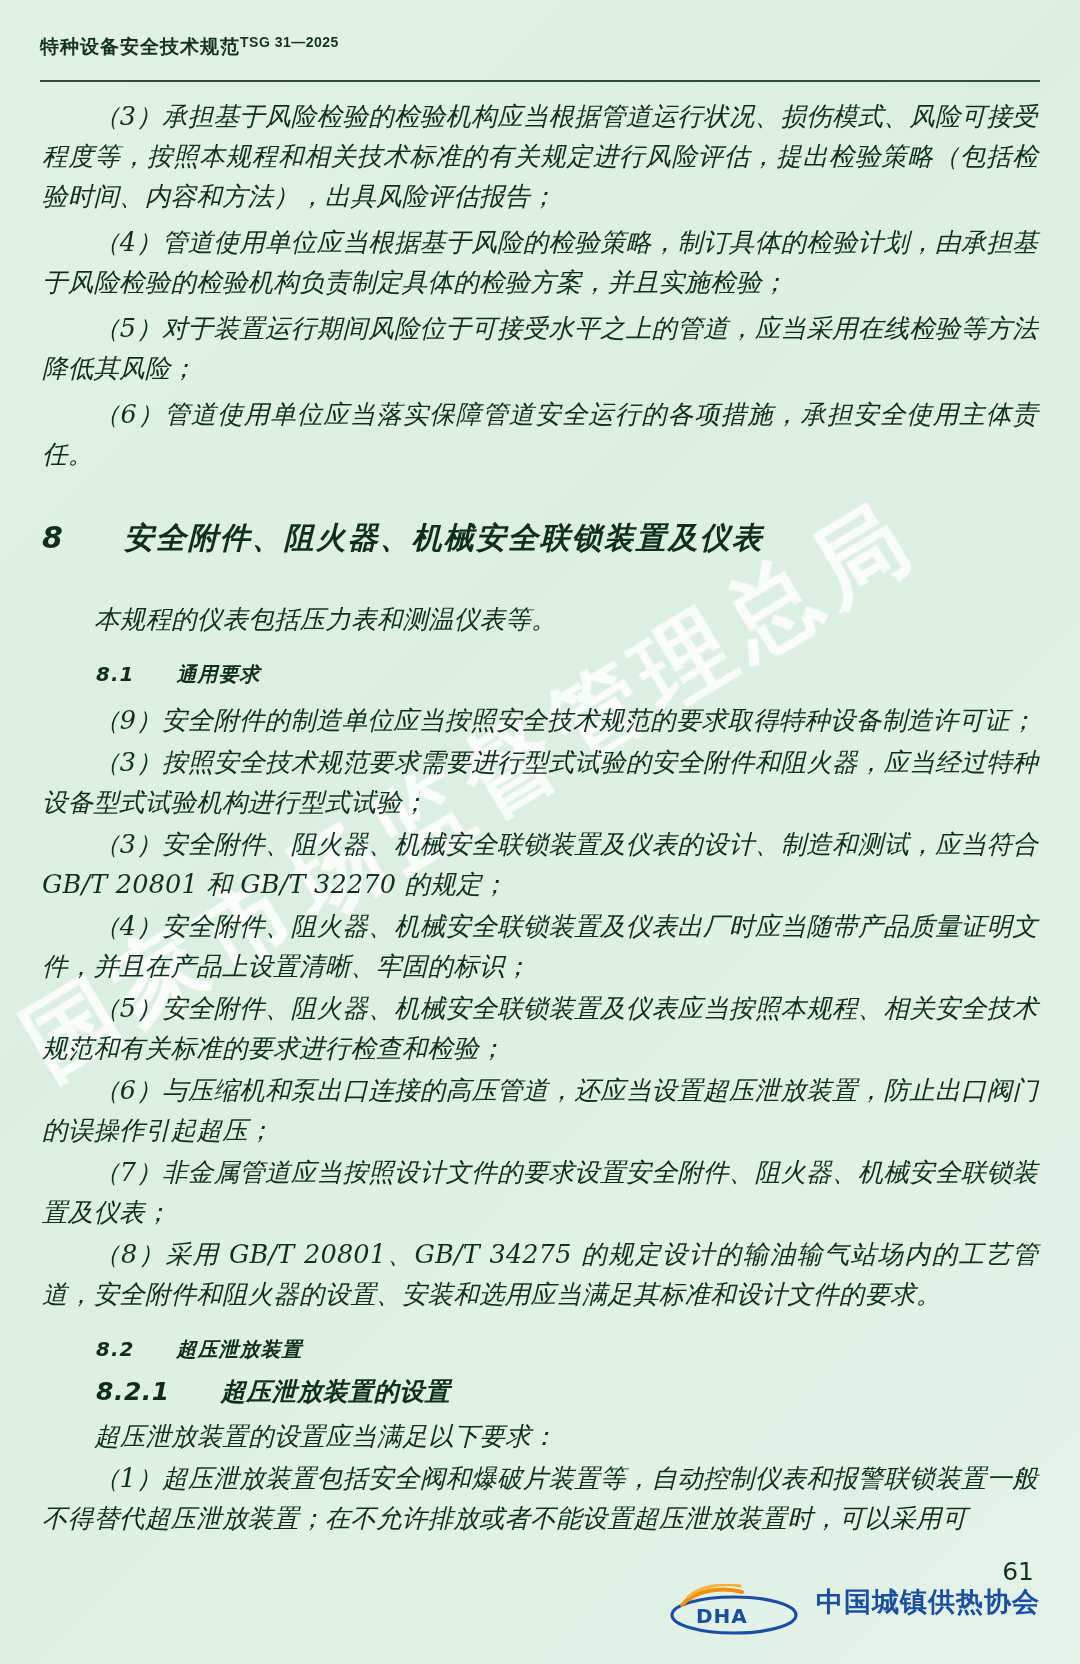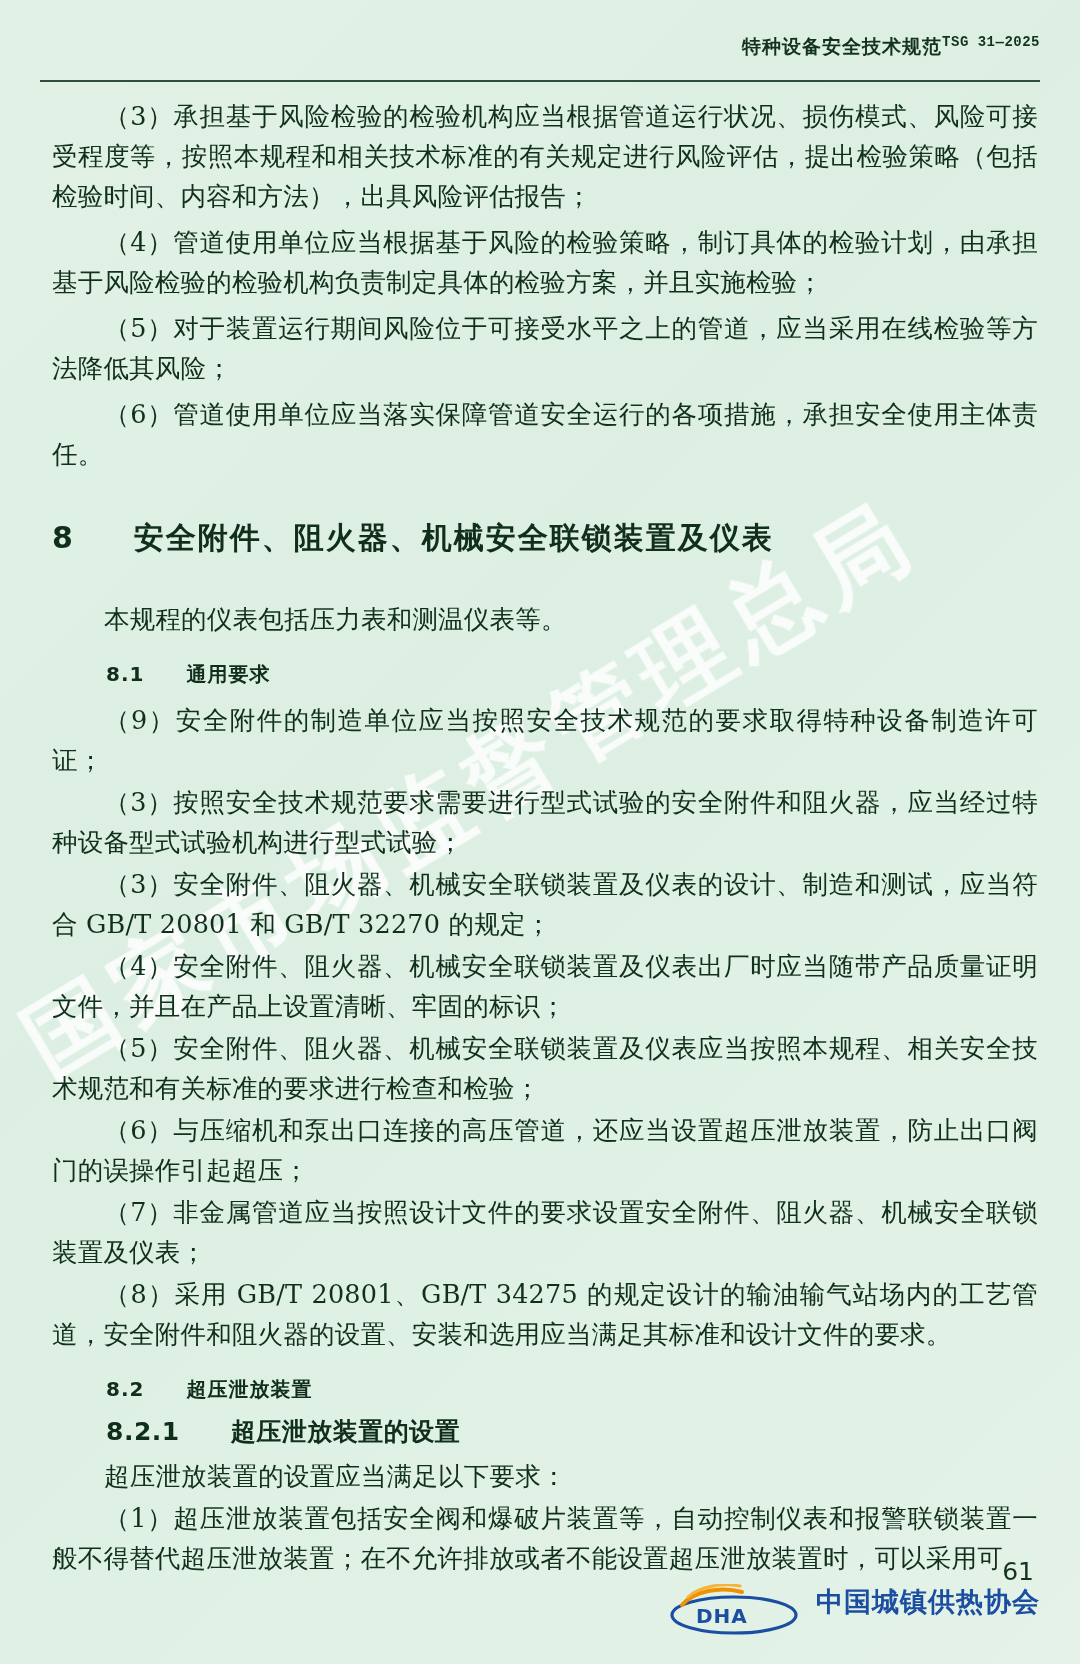--- a/index.html
+++ b/index.html
@@ -46,43 +46,44 @@
   
   .header {
     position: absolute;
     left: 40px;
     right: 40px;
     top: 34px;
     height: 46px;
     border-bottom: 2.5px solid #2f4f3a;
     display: flex;
     align-items: flex-start;
-    justify-content: flex-end;
-    font-family: Liberation Mono, monospace;
+    justify-content: flex-start;
+    font-family: Liberation Sans, sans-serif;
   }
   .header .left {
     font-size: 19px;
     font-weight: bold;
     color: #14331f;
     letter-spacing: 1px;
   }
   .header .right {
     font-size: 14px;
     font-weight: bold;
     color: #14331f;
     letter-spacing: 0.5px;
   }
 
   
   .content {
     position: absolute;
-    left: 52px;
+    left: 42px;
     right: 42px;
     top: 96px;
     color: #10301c;
+    font-style: italic;
   }
   p {
     margin: 0 0 6px 0;
     font-size: 25.5px;
     line-height: 40px;
     text-align: justify;
     text-justify: inter-ideograph;
     letter-spacing: 0.2px;
   }
   p.indent {

